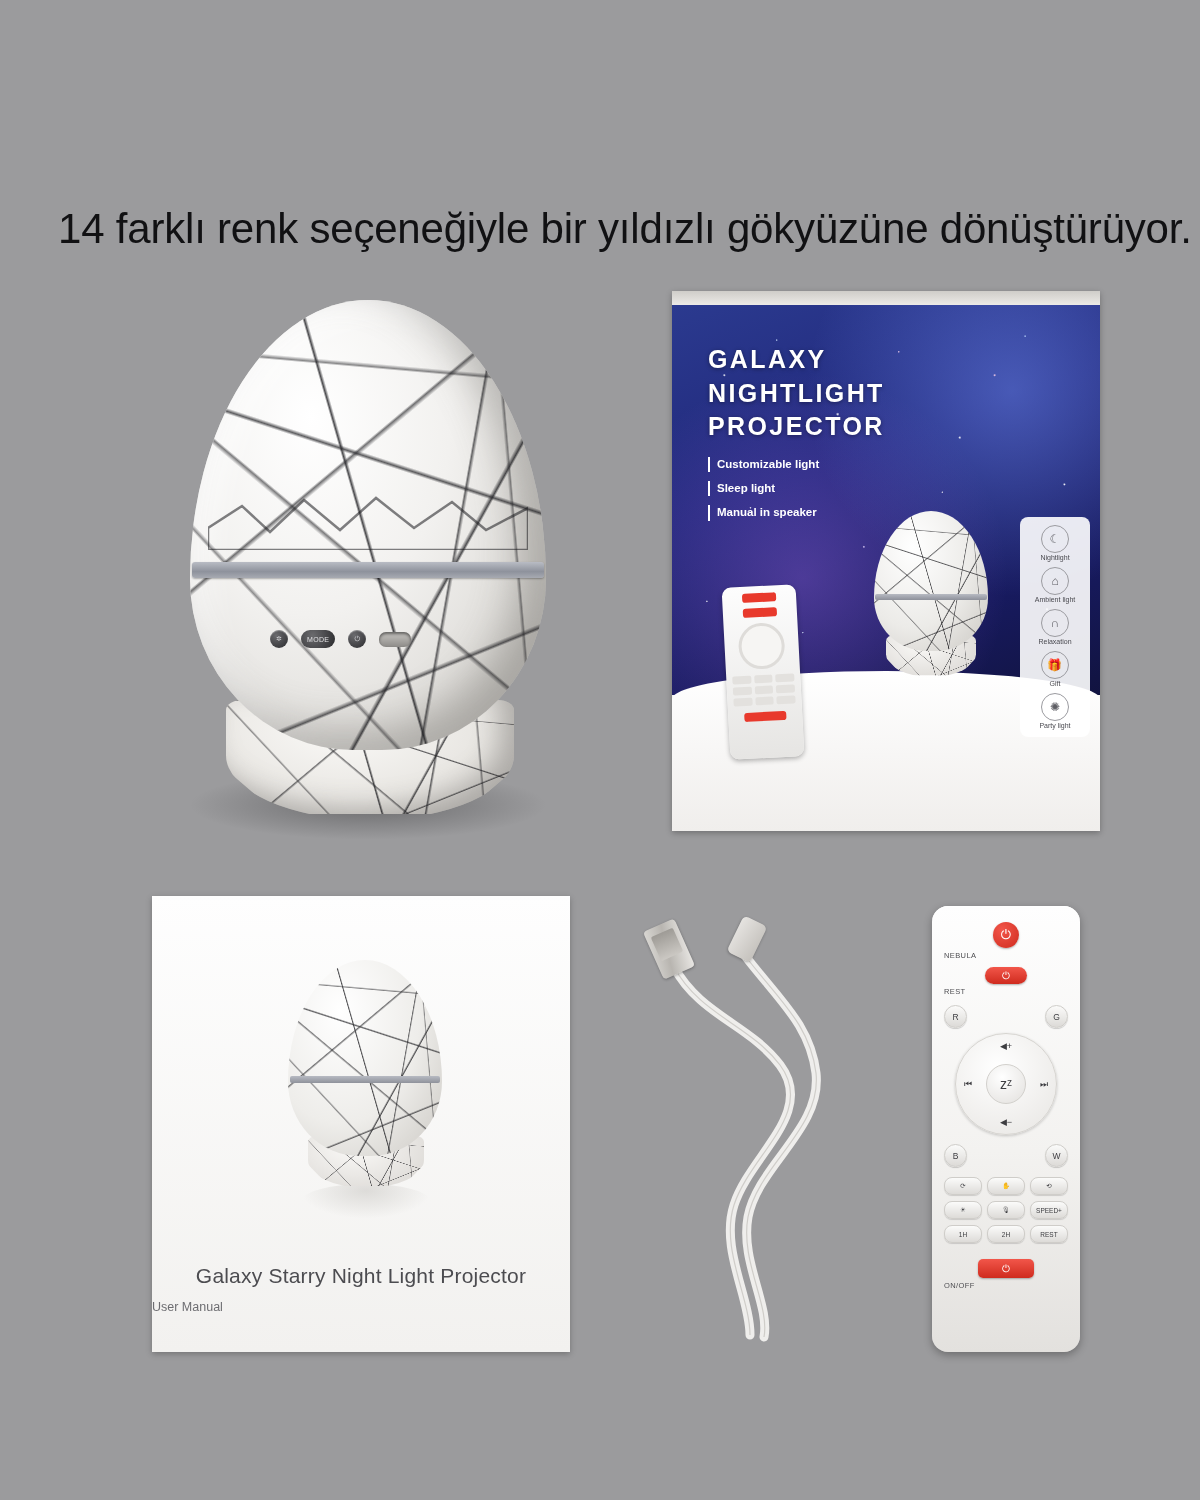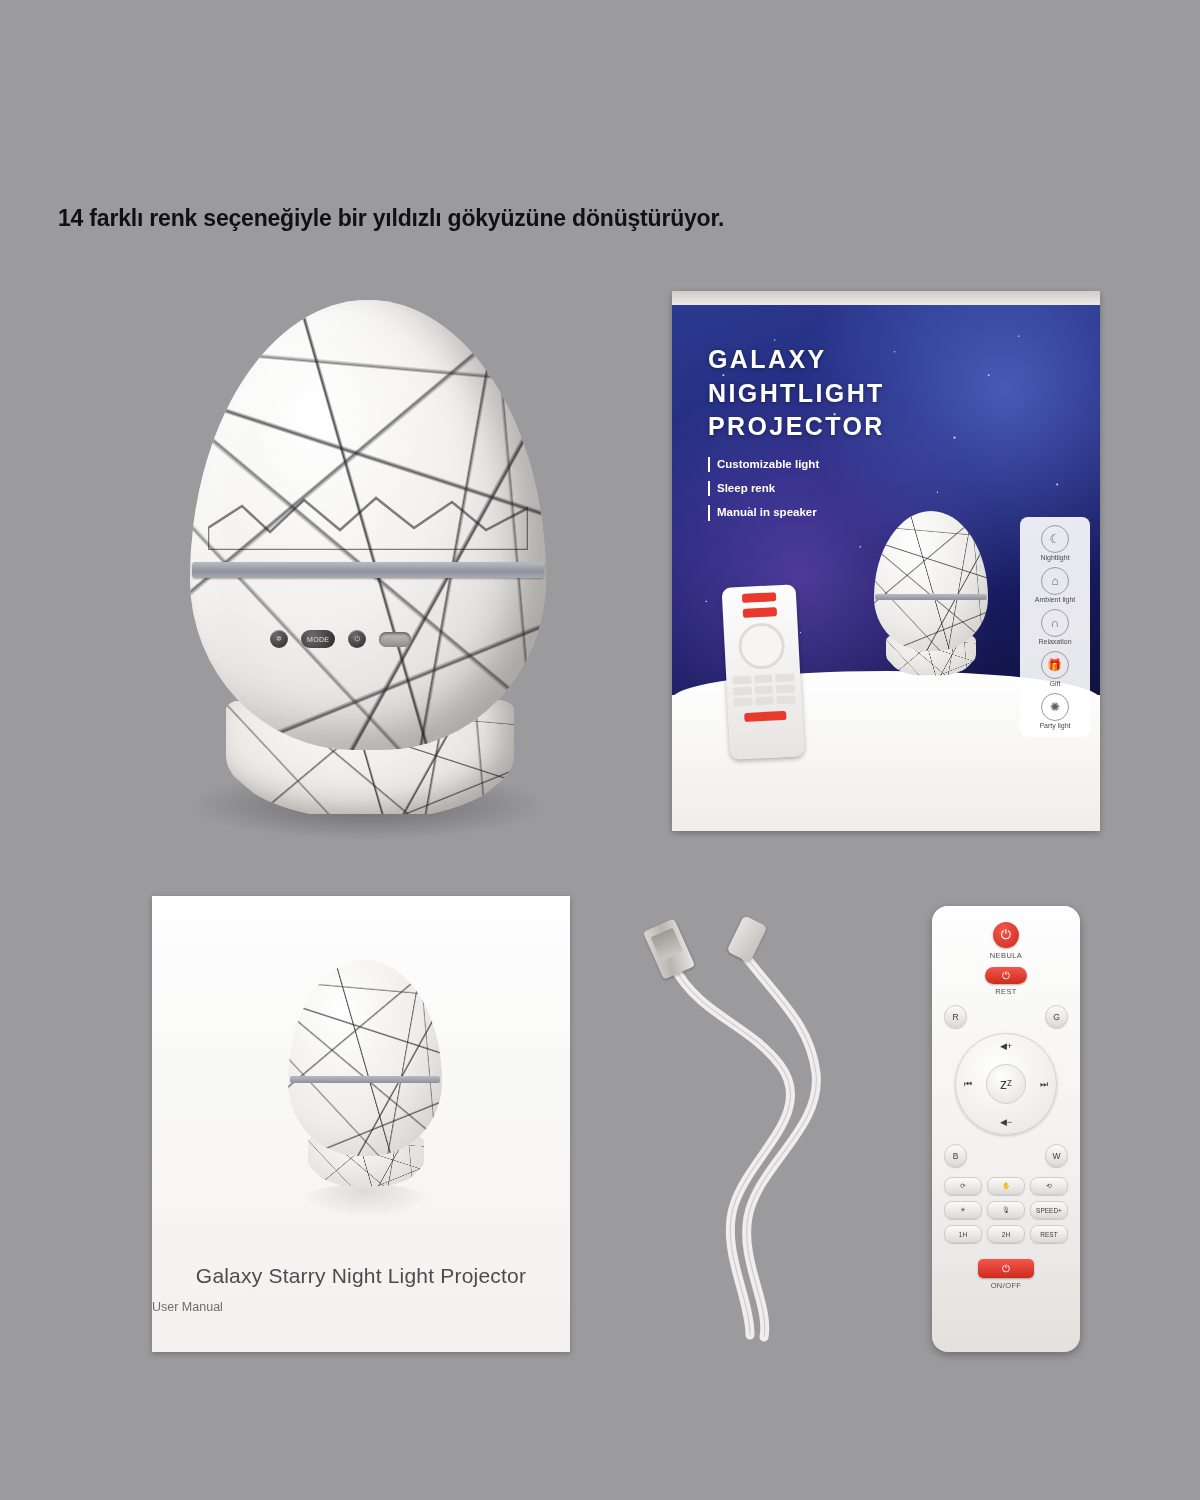--- a/index.html
+++ b/index.html
@@ -17,22 +17,22 @@
   .page {
     position: absolute;
     inset: 0;
     background: #9b9b9d;
   }
   
   .headline {
     position: absolute;
     left: 58px;
     top: 205px;
-    font-size: 23px;
-    font-weight: 700;
+    font-size: 42px;
+    font-weight: 400;
     color: #111113;
     letter-spacing: -0.2px;
     white-space: nowrap;
   }
 
   
   .crack-bg {
     background-color: #f3f2f0;
     background-image:
       radial-gradient(ellipse 3px 40px at 20% 30%, rgba(20,20,25,.85), rgba(20,20,25,0) 70%),
@@ -153,20 +153,21 @@
   .box-galaxy {
     position: absolute;
     left: 0; top: 14px;
     width: 100%;
     height: 390px;
     background:
       radial-gradient(circle at 78% 22%, rgba(120,150,255,.45), rgba(120,150,255,0) 45%),
       radial-gradient(circle at 30% 70%, rgba(190,120,255,.3), rgba(190,120,255,0) 50%),
       linear-gradient(160deg, #2b3a8f 0%, #20277a 40%, #171a5e 75%, #11133f 100%);
     overflow: hidden;
+    padding-left: 8px;
   }
   .stars {
     position: absolute; inset: 0;
     background-image:
       radial-gradient(1.5px 1.5px at 12% 18%, #fff, transparent),
       radial-gradient(1.2px 1.2px at 24% 9%, #cfe2ff, transparent),
       radial-gradient(1.8px 1.8px at 38% 28%, #fff, transparent),
       radial-gradient(1.2px 1.2px at 52% 12%, #ffd8f0, transparent),
       radial-gradient(1.6px 1.6px at 66% 34%, #fff, transparent),
       radial-gradient(1.3px 1.3px at 81% 8%, #bcd6ff, transparent),
@@ -388,21 +389,21 @@
     padding: 16px 12px 14px 12px;
   }
   .r-power-top {
     width: 26px; height: 26px; border-radius: 50%;
     background: radial-gradient(circle at 35% 30%, #f2564a, #cf2b1e);
     margin: 0 auto;
     display: flex; align-items: center; justify-content: center;
     color: #fff; font-size: 13px;
     box-shadow: 0 1px 2px rgba(0,0,0,.3);
   }
-  .r-lab { text-align: center; font-size: 7.5px; color: #4e4e52; margin-top: 3px; letter-spacing: .4px; }
+  .r-lab { text-align: left; font-size: 7.5px; color: #4e4e52; margin-top: 3px; letter-spacing: .4px; }
   .r-power-2 {
     width: 42px; height: 17px; border-radius: 9px;
     background: linear-gradient(180deg,#f2564a,#cf2b1e);
     margin: 7px auto 0 auto;
     display: flex; align-items: center; justify-content: center;
     color: #fff; font-size: 10px;
     box-shadow: 0 1px 2px rgba(0,0,0,.3);
   }
   .r-rgbw-row { display: flex; justify-content: space-between; margin-top: 9px; }
   .r-small {
@@ -509,21 +510,21 @@
       <div class="stars"></div>
 
       <div class="box-title">
         <div>GALAXY</div>
         <div>NIGHTLIGHT</div>
         <div>PROJECTOR</div>
       </div>
 
       <div class="box-features">
         <div class="feat">Customizable light</div>
-        <div class="feat">Sleep renk</div>
+        <div class="feat">Sleep light</div>
         <div class="feat">Manual in speaker</div>
       </div>
     </div>
 
     <div class="box-white-bottom"></div>
 
     <div class="box-egg">
       <div class="b-base crack-bg">
         <div class="crackle"></div>
       </div>

